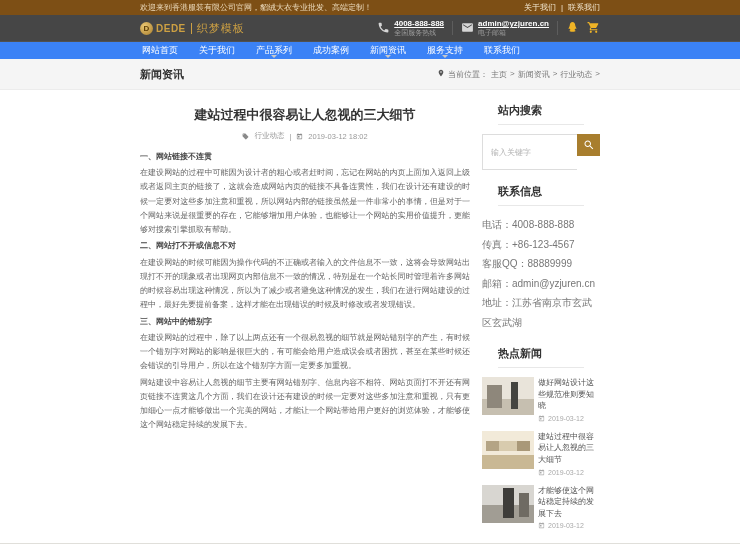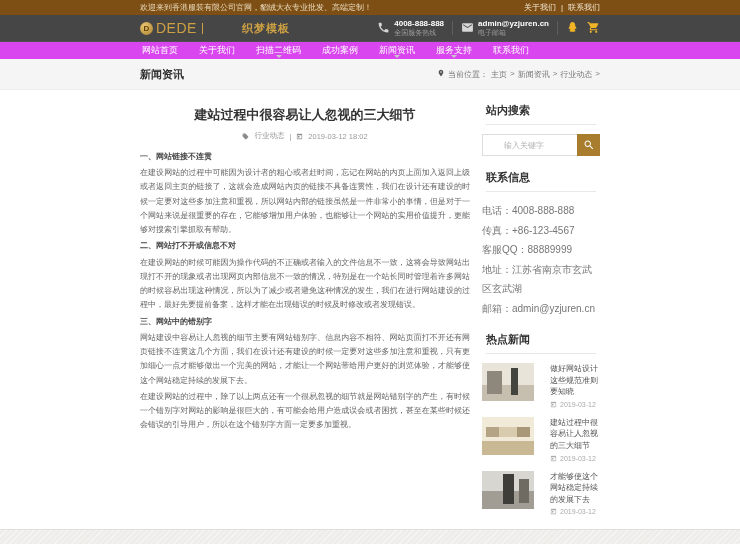--- a/index.html
+++ b/index.html
@@ -12,33 +12,33 @@
   .topbar .container { display:flex; justify-content:space-between; align-items:center; }
   .topbar-welcome { font-size:8px; color:#eddcbe; }
   .topbar-links { display:flex; gap:5px; font-size:8px; color:#f3e8d2; align-items:center; }
   .topbar-links .lnk { cursor:pointer; }
 
   
   .header { background:#464646; }
   .header-inner { display:flex; justify-content:space-between; align-items:center; height:26px; }
   .logo { display:flex; align-items:center; gap:3px; color:#cda043; cursor:pointer; }
   .coin { width:13px; height:13px; border-radius:50%; background:radial-gradient(circle at 35% 32%,#ecc873,#a87e2e); display:flex; align-items:center; justify-content:center; color:#5c3d07; font-weight:bold; font-size:8px; }
-  .logo .brand { font-weight:normal; font-size:14px; letter-spacing:.5px; }
+  .logo .brand { font-weight:bold; font-size:10px; letter-spacing:.5px; }
   .logo .sep { width:1px; height:11px; background:#cda043; margin:0 2px; }
-  .logo .site { font-weight:bold; font-size:11px; letter-spacing:1px;margin-left:34px; }
+  .logo .site { font-weight:normal; font-size:11px; letter-spacing:1px; }
   .header-right { display:flex; align-items:center; gap:8px; }
   .hc { display:flex; align-items:center; gap:4px; }
-  .hc .v { color:#ffffff; font-size:8px; font-weight:bold; line-height:1.2; }
+  .hc .v { color:#ffffff; font-size:8px; font-weight:bold; line-height:1.2;text-decoration:underline; }
   .hc .l { color:#9c9c9c; font-size:7px; line-height:1.2; }
   .vdiv { width:1px; height:14px; background:#5d5d5d; }
   .ic-gray { color:#d6d6d6; }
   .ic-yellow { color:#f0b426; cursor:pointer; }
 
   
-  .nav { background:#d946ef; border-top:1px solid #515151; }
+  .nav { background:#3b82f6; border-top:1px solid #515151; }
   .nav-inner { display:flex; gap:17px; height:17px; align-items:stretch; }
   .nav-item { position:relative; color:#fff; font-size:9px; display:flex; align-items:center; padding:0 2px; cursor:pointer; }
   .nav-item .caret { width:0; height:0; border-left:3px solid transparent; border-right:3px solid transparent; border-top:3px solid #c9c9c9; position:absolute; bottom:1px; left:50%; transform:translateX(-50%); }
 
   
   .band { background:#f5f5f5; border-bottom:1px solid #ececec; }
   .band-inner { display:flex; justify-content:space-between; align-items:center; height:30px; }
   .page-title { font-size:11px; font-weight:bold; color:#333; }
   .crumbs { font-size:8px; color:#777; display:flex; align-items:flex-start; gap:3px; }
   .crumbs .crumb { cursor:pointer; }
@@ -48,28 +48,28 @@
   .main { display:flex; gap:12px; padding-top:10px; min-height:292px; align-items:flex-start; }
   .article { width:330px; }
   .article-title { font-size:13px; color:#333; text-align:center; font-weight:bold; margin:6px 0 7px; }
   .meta { display:flex; justify-content:center; align-items:center; gap:5px; font-size:7.5px; color:#999; margin-bottom:9px; }
   .meta .mi { color:#8a8a8a; }
   .article-body p { font-size:8px; color:#666; line-height:1.78; margin:2px 0; text-align:justify; }
   .article-body p.subhead { color:#444; font-weight:bold; }
 
   
   .sidebar { width:118px; }
-  .sb-title { font-size:11px; font-weight:bold; color:#333; padding-bottom:6px; border-bottom:1px solid #e8e8e8; margin:3px 4px 9px; }
+  .sb-title { font-size:11px; font-weight:bold; color:#333; padding-bottom:6px; border-bottom:1px solid #e8e8e8; margin:3px 16px 9px; }
   .search-row { display:flex; margin-bottom:14px; }
-  .search-input { flex:1; min-width:0; height:22px; border:1px solid #ddd; border-right:none; font-size:8px; padding:0 21px; color:#444; outline:none; font-family:inherit; }
+  .search-input { flex:1; min-width:0; height:36px; border:1px solid #ddd; border-right:none; font-size:8px; padding:0 8px; color:#444; outline:none; font-family:inherit; }
   .search-input::placeholder { color:#b3b3b3; }
   .search-btn { width:23px; height:22px; background:#a87e2e; border:none; display:flex; align-items:center; justify-content:center; cursor:pointer; color:#fff; }
   .sb-contact-line { font-size:10px; color:#777; line-height:1.95; }
   .sb-block { margin-bottom:14px; }
-  .hn-item { display:flex; gap:16px; margin-bottom:9px; cursor:pointer; }
+  .hn-item { display:flex; gap:4px; margin-bottom:9px; cursor:pointer; }
   .hn-thumb { width:52px; height:38px; flex:none; position:relative; overflow:hidden; }
   .thumb-a { background:linear-gradient(180deg,#e9e4da 0 58%,#c6bfb0 58% 100%); }
   .thumb-a::before { content:""; position:absolute; left:56%; top:12%; width:13%; height:72%; background:#44443f; }
   .thumb-a::after { content:""; position:absolute; left:10%; top:20%; width:28%; height:62%; background:#8e877b; }
   .thumb-b { background:linear-gradient(180deg,#f2ead9 0 62%,#c9b astre894 100%); background:linear-gradient(180deg,#f2ead9 0 62%,#c9b894 62% 100%); }
   .thumb-b::before { content:""; position:absolute; left:8%; top:28%; width:84%; height:26%; background:linear-gradient(90deg,#b4a485 0 30%,#d8cbae 30% 70%,#a99878 70% 100%); }
   .thumb-c { background:linear-gradient(180deg,#d8d6d1 0 52%,#a19d94 52% 100%); }
   .thumb-c::before { content:""; position:absolute; left:40%; top:8%; width:22%; height:80%; background:#3e3d3a; }
   .thumb-c::after { content:""; position:absolute; left:72%; top:22%; width:18%; height:64%; background:#6f6b63; }
   .hn-info { flex:1; }
@@ -189,21 +189,21 @@
 
 <div class="nav">
   <div class="container nav-inner">
     <span class="nav-item">
         <span>网站首页</span>
       </span>
     <span class="nav-item">
         <span>关于我们</span>
       </span>
     <span class="nav-item">
-        <span>扫描二维码</span>
+        <span>产品系列</span>
         <span class="caret"></span>
       </span>
     <span class="nav-item">
         <span>成功案例</span>
       </span>
     <span class="nav-item">
         <span>新闻资讯</span>
         <span class="caret"></span>
       </span>
     <span class="nav-item">
@@ -247,44 +247,44 @@
           <use href="#i-cal"></use>
         </svg>
       <span>2019-03-12 18:02</span>
     </div>
     <div class="article-body">
       <p class="subhead">一、网站链接不连贯</p>
       <p>在建设网站的过程中可能因为设计者的粗心或者赶时间，忘记在网站的内页上面加入返回上级或者返回主页的链接了，这就会造成网站内页的链接不具备连贯性，我们在设计还有建设的时候一定要对这些多加注意和重视，所以网站内部的链接虽然是一件非常小的事情，但是对于一个网站来说是很重要的存在，它能够增加用户体验，也能够让一个网站的实用价值提升，更能够对搜索引擎抓取有帮助。</p>
       <p class="subhead">二、网站打不开或信息不对</p>
       <p>在建设网站的时候可能因为操作代码的不正确或者输入的文件信息不一致，这将会导致网站出现打不开的现象或者出现网页内部信息不一致的情况，特别是在一个站长同时管理着许多网站的时候容易出现这种情况，所以为了减少或者避免这种情况的发生，我们在进行网站建设的过程中，最好先要提前备案，这样才能在出现错误的时候及时修改或者发现错误。</p>
       <p class="subhead">三、网站中的错别字</p>
+      <p>在建设网站的过程中，除了以上两点还有一个很易忽视的细节就是网站错别字的产生，有时候一个错别字对网站的影响是很巨大的，有可能会给用户造成误会或者困扰，甚至在某些时候还会错误的引导用户，所以在这个错别字方面一定要多加重视。</p>
       <p>网站建设中容易让人忽视的细节主要有网站错别字、信息内容不相符、网站页面打不开还有网页链接不连贯这几个方面，我们在设计还有建设的时候一定要对这些多加注意和重视，只有更加细心一点才能够做出一个完美的网站，才能让一个网站带给用户更好的浏览体验，才能够使这个网站稳定持续的发展下去。</p>
-      <p>在建设网站的过程中，除了以上两点还有一个很易忽视的细节就是网站错别字的产生，有时候一个错别字对网站的影响是很巨大的，有可能会给用户造成误会或者困扰，甚至在某些时候还会错误的引导用户，所以在这个错别字方面一定要多加重视。</p>
     </div>
   </div>
 
   <div class="sidebar">
     <div class="sb-block">
       <div class="sb-title">站内搜索</div>
       <div class="search-row">
         <input class="search-input" type="text" placeholder="输入关键字" style="">
         <button class="search-btn">
             <svg class="svg12">
               <use href="#i-search"></use>
             </svg>
           </button>
       </div>
     </div>
     <div class="sb-block">
       <div class="sb-title">联系信息</div>
       <div class="sb-contact-line">电话：4008-888-888</div>
       <div class="sb-contact-line">传真：+86-123-4567</div>
       <div class="sb-contact-line">客服QQ：88889999</div>
+      <div class="sb-contact-line">邮箱：admin@yzjuren.cn</div>
       <div class="sb-contact-line">地址：江苏省南京市玄武区玄武湖</div>
-      <div class="sb-contact-line">邮箱：admin@yzjuren.cn</div>
     </div>
     <div class="sb-block">
       <div class="sb-title">热点新闻</div>
       <div class="hn-item">
         <div class="hn-thumb thumb-a"></div>
         <div class="hn-info">
           <div class="hn-title">做好网站设计这些规范准则要知晓</div>
           <div class="hn-date">
               <svg class="svg7">
                 <use href="#i-cal"></use>

